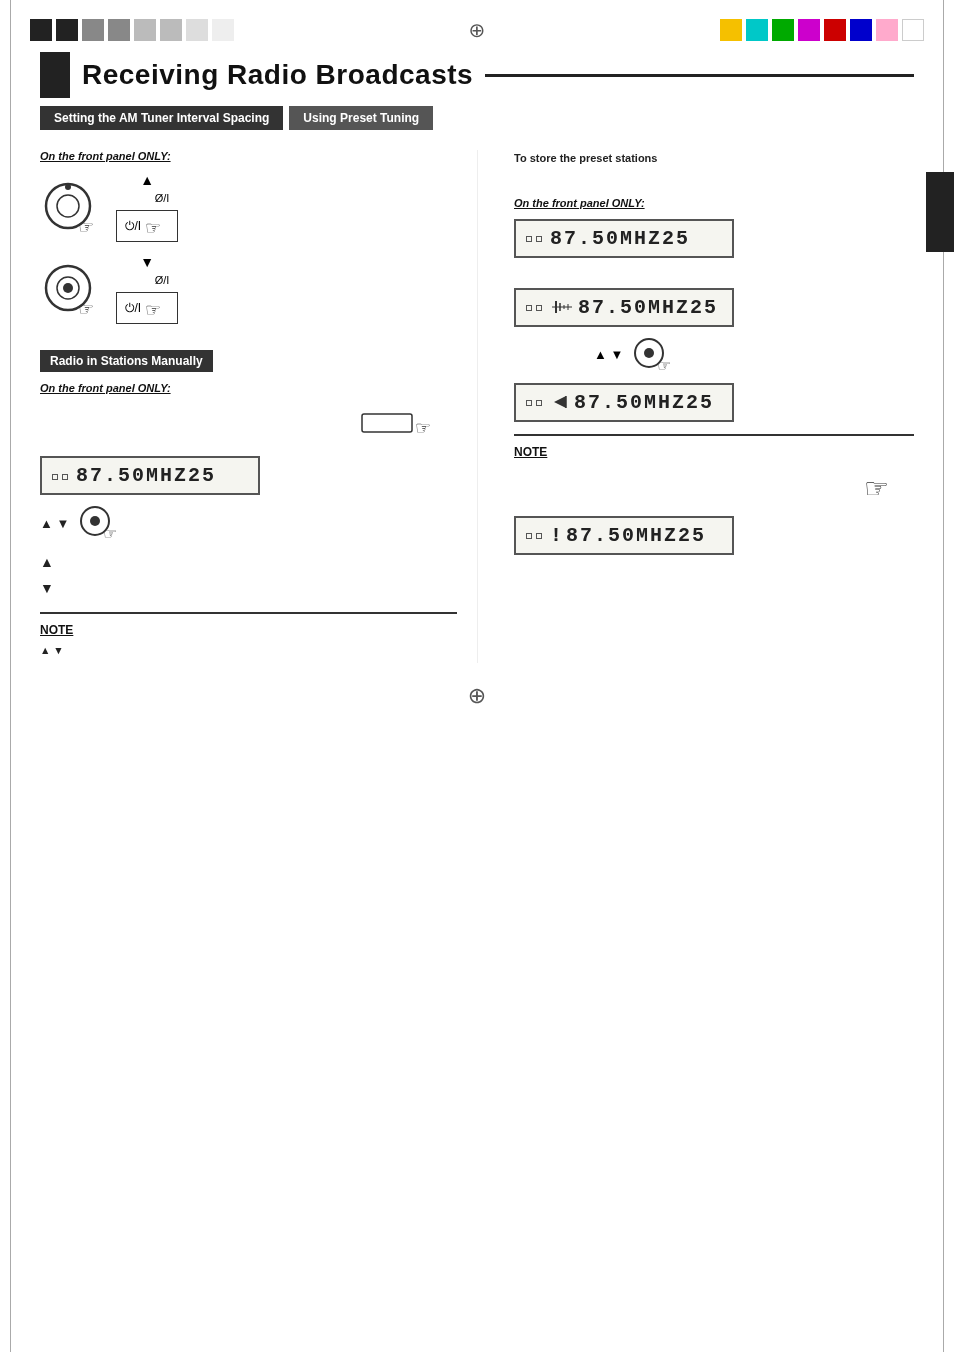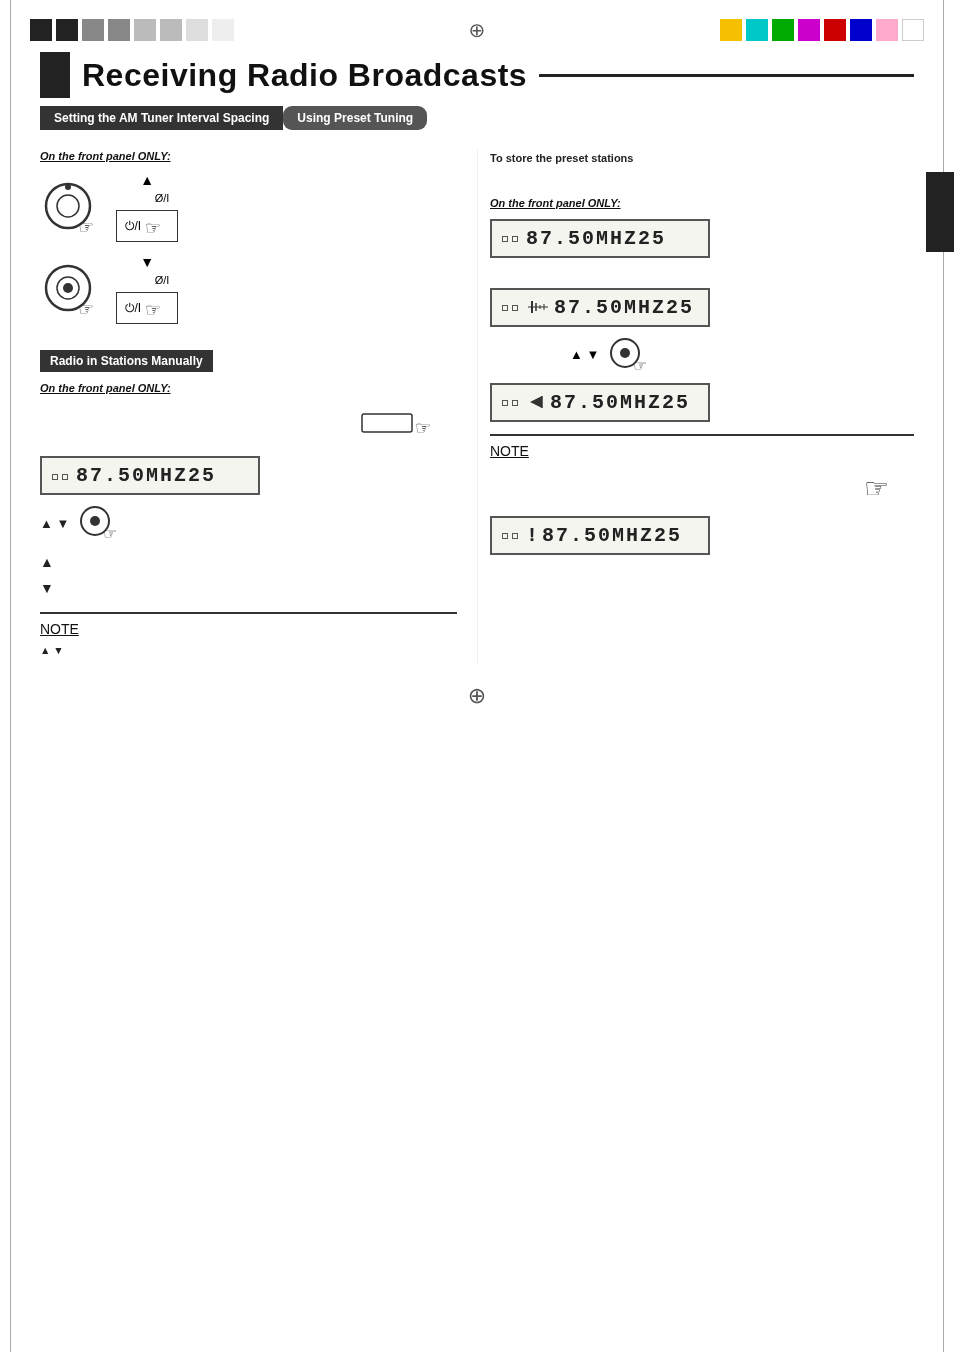--- a/index.html
+++ b/index.html
@@ -56,21 +56,21 @@
       margin-bottom: 8px;
     }
     .title-accent {
       width: 30px;
       height: 46px;
       background: #222;
       margin-right: 12px;
       flex-shrink: 0;
     }
     .page-title {
-      font-size: 32px;
+      font-size: 28px;
       font-weight: 900;
       color: #111;
       letter-spacing: 0.5px;
     }
     .title-line {
       flex: 1;
       height: 3px;
       background: #222;
       margin-left: 12px;
     }
@@ -94,36 +94,35 @@
       padding: 5px 14px;
       font-size: 12px;
       font-weight: bold;
       color: #fff;
       background: #555;
     }
     .section-tab.active {
       background: #333;
     }
     .section-tab-right {
-      margin-left: 0;
-      border-radius: 9px;
+      margin-left: 6px;
     }
 
     
     .two-col {
       display: flex;
       gap: 0;
     }
     .col-left {
       width: 50%;
       padding-right: 20px;
     }
     .col-right {
       width: 50%;
-      padding-left: 12px;
+      padding-left: 36px;
       border-left: 1px solid #eee;
     }
 
     
     .sub-label {
       font-size: 11px;
       font-weight: bold;
       font-style: italic;
       text-decoration: underline;
       color: #111;
@@ -262,22 +261,22 @@
       background: #aaa;
     }
 
     
     .svg-diagram {
       display: block;
       margin: 4px 0;
     }
 
     .note-text {
-      font-size: 14px;
-      font-weight: normal;
+      font-size: 12px;
+      font-weight: bold;
       text-decoration: underline;
       color: #111;
     }
 
     
     .color-yellow { background: #f5c000; }
     .color-cyan { background: #00c8c8; }
     .color-green { background: #00aa00; }
     .color-magenta { background: #cc00cc; }
     .color-red { background: #cc0000; }

